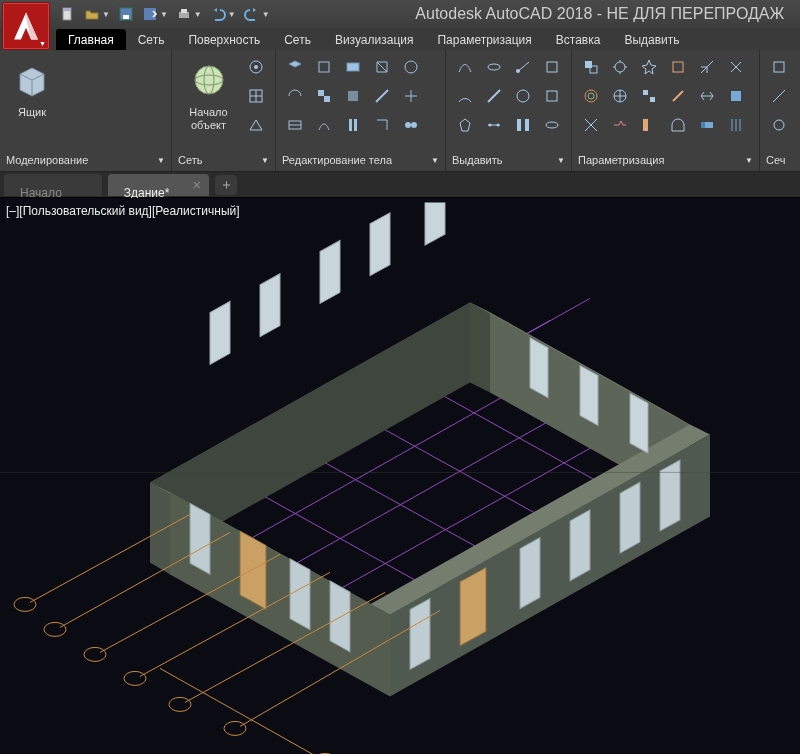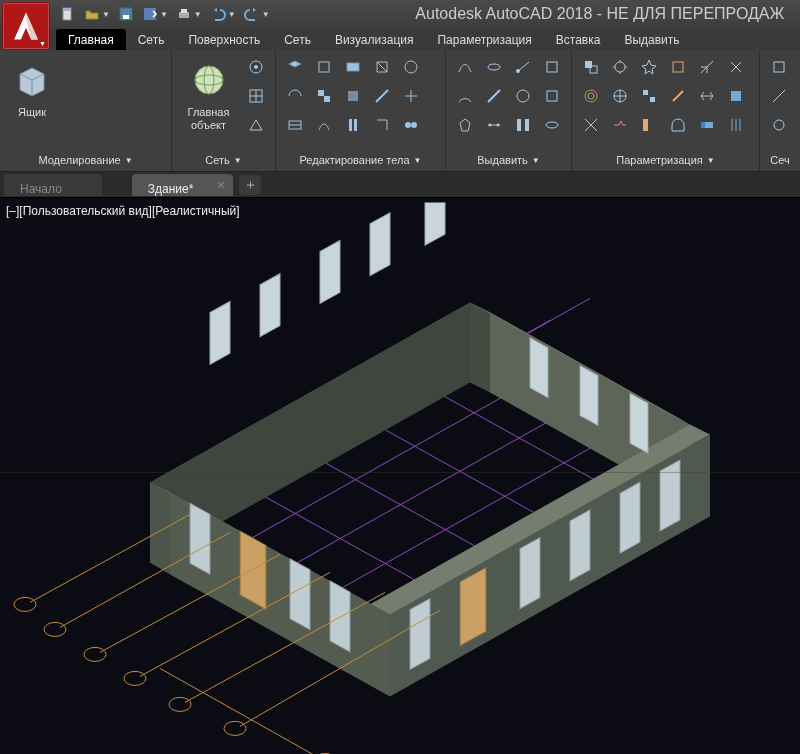--- a/index.html
+++ b/index.html
@@ -97,21 +97,21 @@
   .panel-body {
     flex: 1;
     display: flex;
     align-items: flex-start;
     gap: 4px;
   }
   .panel-title {
     height: 20px;
     display: flex;
     align-items: center;
-    justify-content: center;
+    justify-content: space-between;
     font-size: 11px;
     color: #ddd;
     gap: 4px;
     padding-bottom: 2px;
   }
   .panel-title .drop { font-size: 8px; }
 
   .big-tool {
     display: flex;
     flex-direction: column;
@@ -167,29 +167,29 @@
     height: 26px;
     background: #2b2b2b;
     display: flex;
     align-items: center;
     padding: 0 4px;
     gap: 6px;
     border-bottom: 1px solid #000;
   }
   .doctabs .dtab {
     height: 22px;
-    padding: 8px 40px 0 16px;
-    display: flex;
-    align-items: flex-start;
+    padding: 16px 40px 0 16px;
+    display: flex;
+    align-items: center;
     font-size: 12px;
     border-radius: 4px 4px 0 0;
     position: relative;
   }
   .dtab.inactive { background: #3a3a3a; color: #888; }
-  .dtab.active { background: #555; color: #eee; margin-left: 24px; }
+  .dtab.active { background: #555; color: #eee; }
   .dtab .close {
     position: absolute; right: 8px; top: 5px;
     font-size: 11px; color: #888;
   }
   .new-tab {
     width: 22px; height: 20px;
     background: #3a3a3a;
     border-radius: 4px;
     display: flex; align-items: center; justify-content: center;
     color: #aaa; font-size: 14px;
@@ -316,21 +316,21 @@
     <div class="panel-body">
       <div class="big-tool">
         <div class="glyph">
           <svg viewBox="0 0 40 40">
             <circle cx="20" cy="20" r="14" fill="#cde3b8" stroke="#7e9466"></circle>
             <ellipse cx="20" cy="20" rx="14" ry="5" fill="none" stroke="#7e9466"></ellipse>
             <ellipse cx="20" cy="20" rx="5" ry="14" fill="none" stroke="#7e9466"></ellipse>
           </svg>
         </div>
         <div class="label" style="max-width:58px">
-            <span>Главная объект</span>
+            <span>Начало объект</span>
           </div>
       </div>
       <div class="icon-grid3" style="grid-template-columns:26px">
         <div class="mini">
             <svg viewBox="0 0 18 18">
               <circle cx="9" cy="9" r="6" fill="none" stroke="#a7c9e6"></circle>
               <circle cx="9" cy="9" r="2" fill="#a7c9e6"></circle>
             </svg>
           </div>
         <div class="mini">

